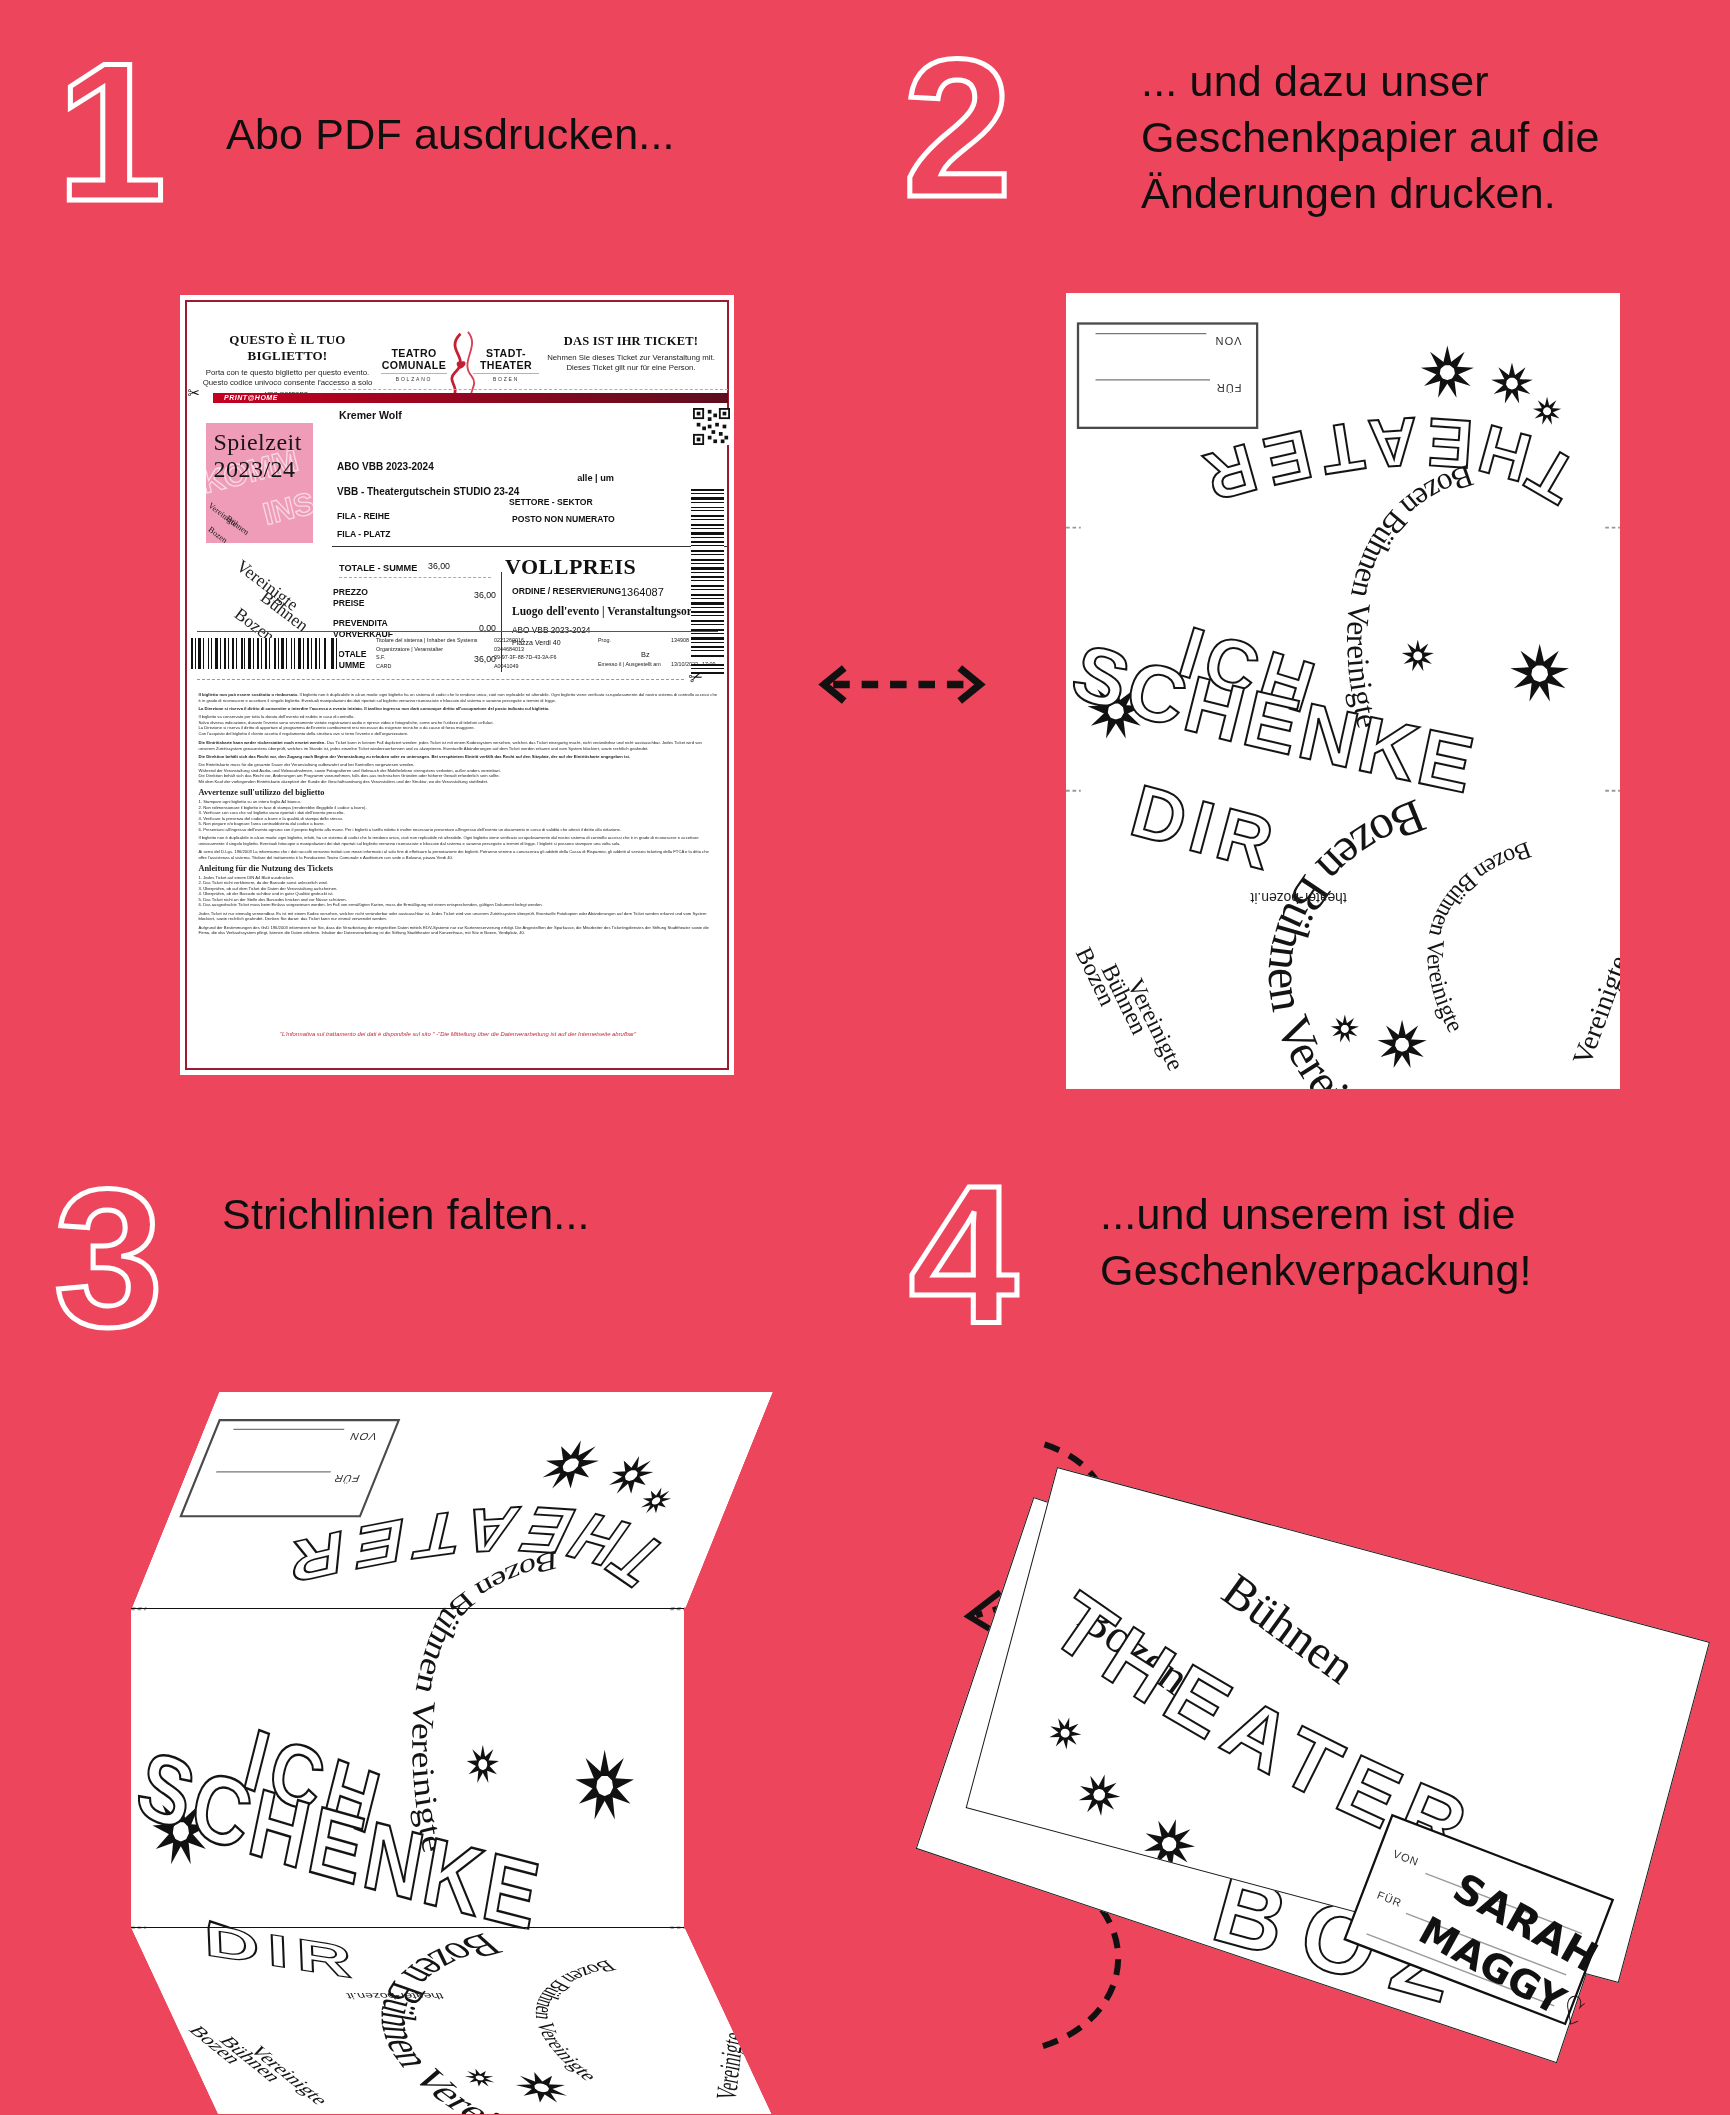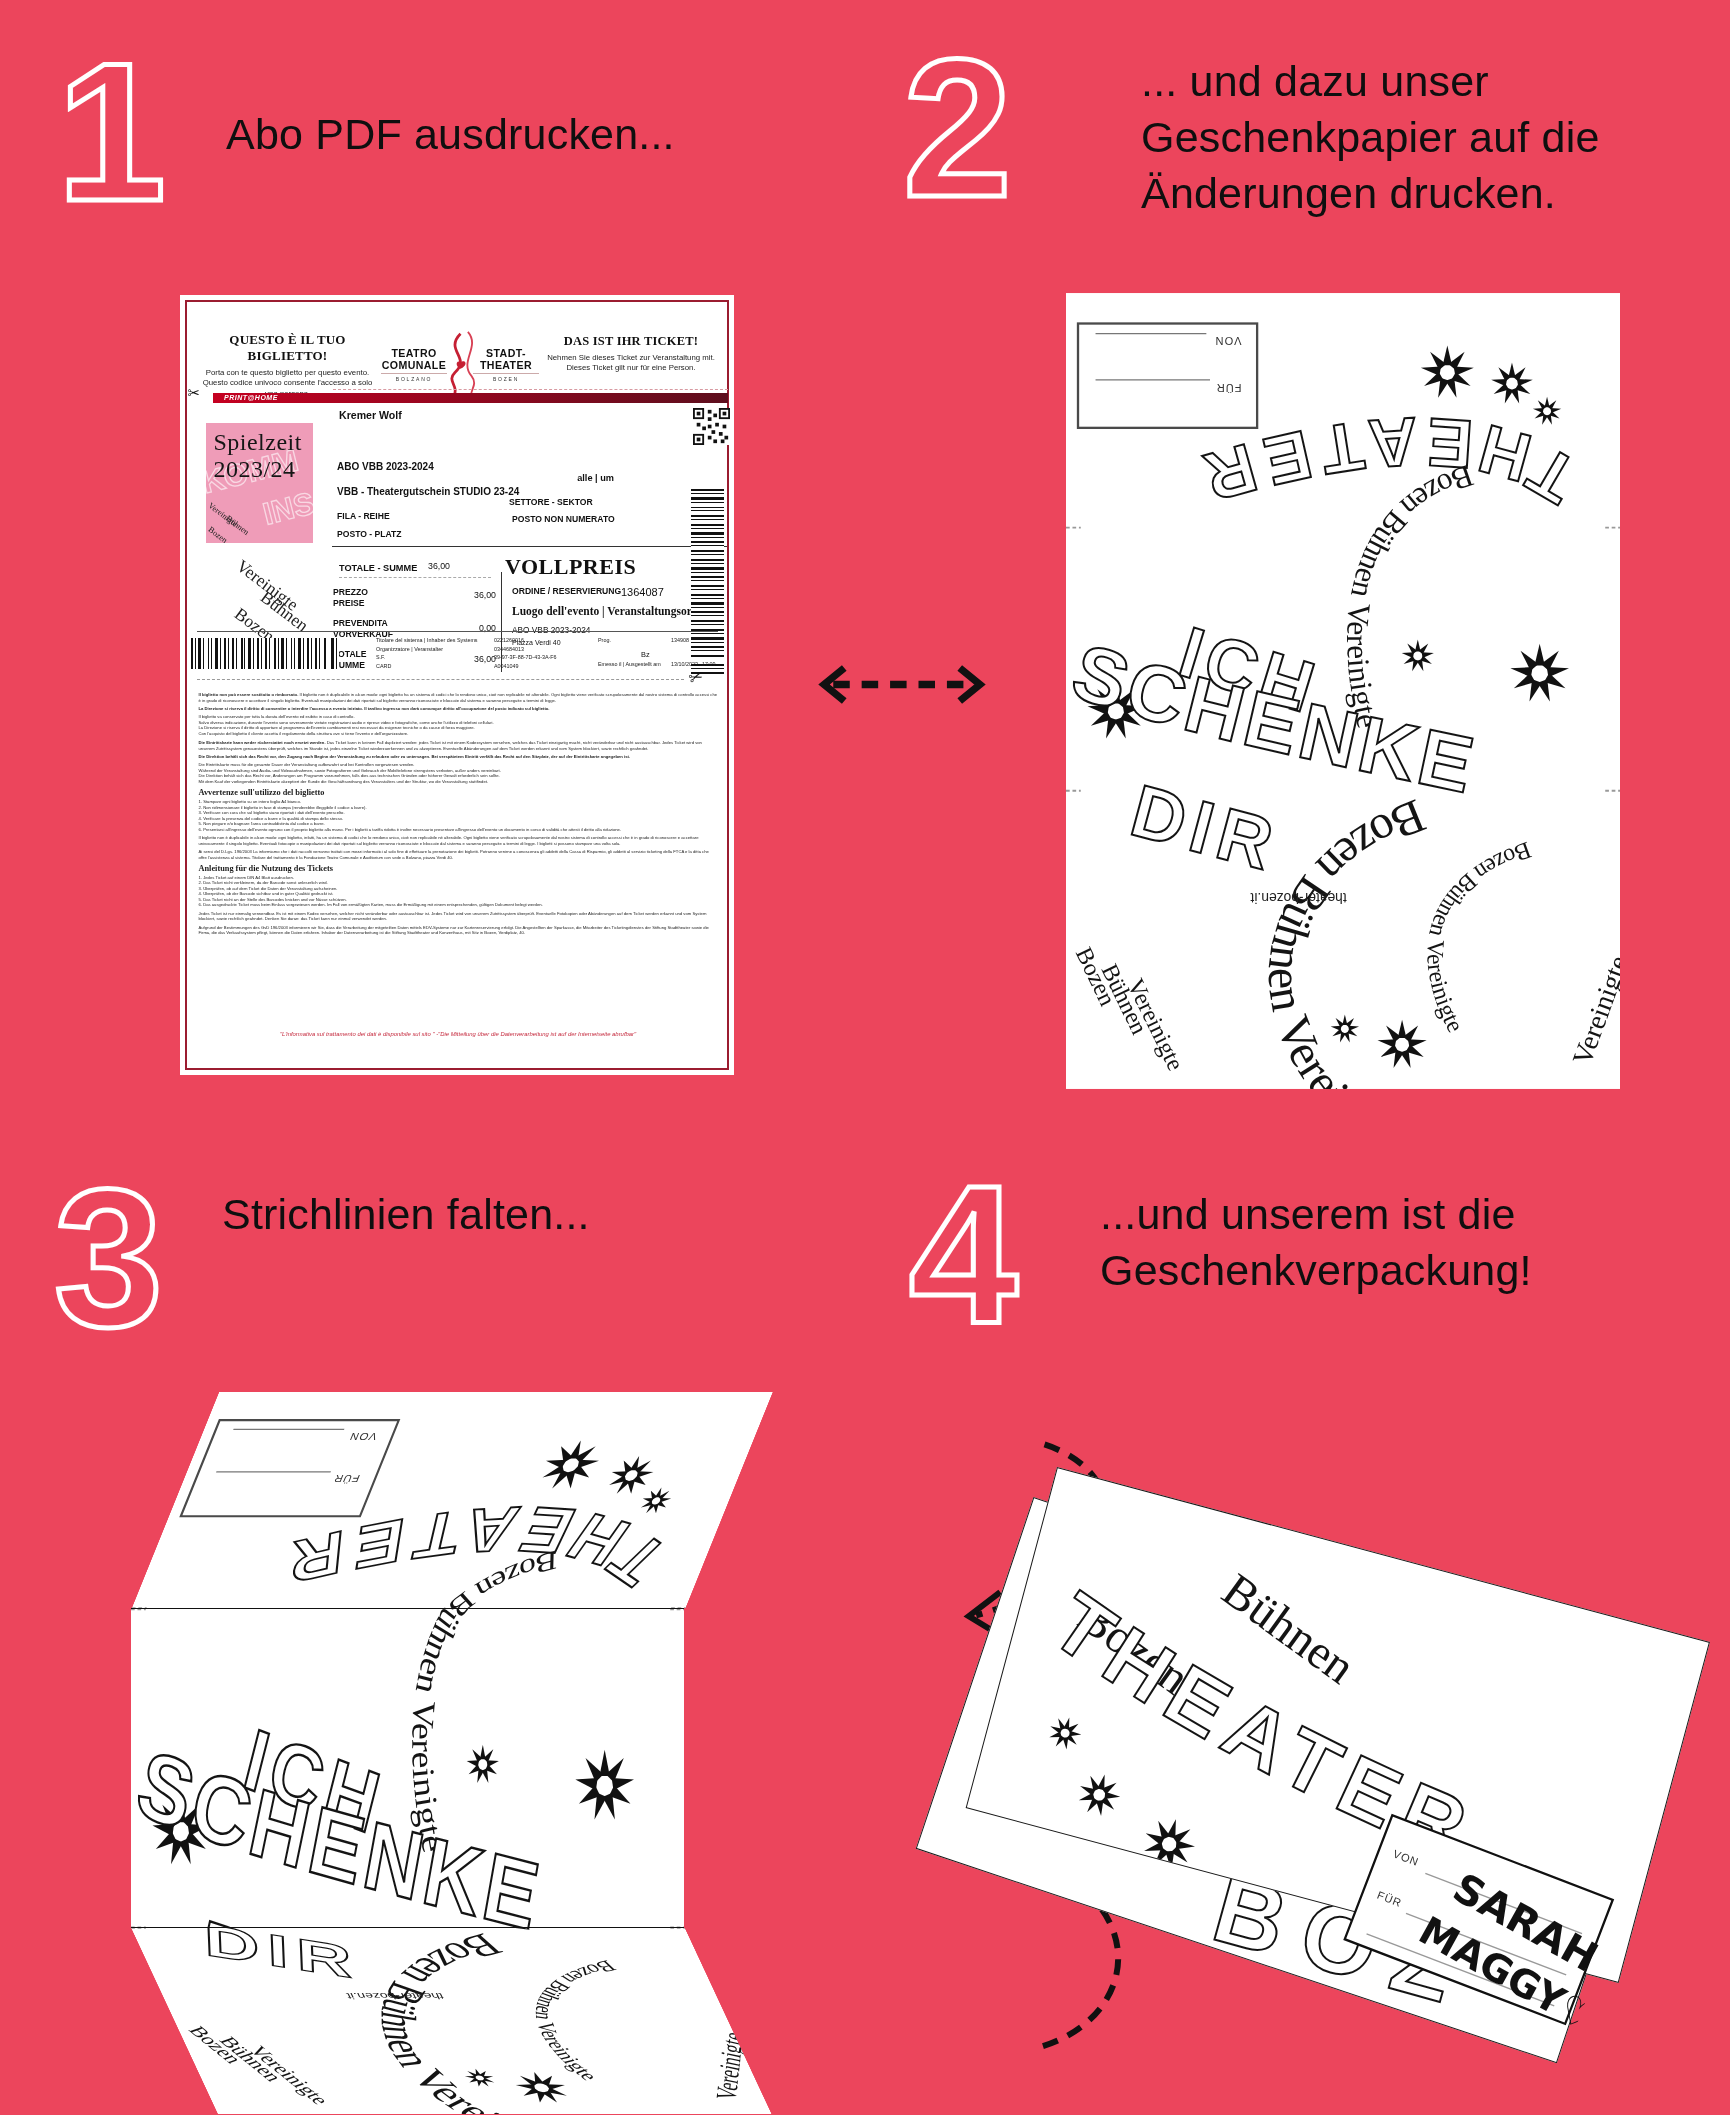--- a/index.html
+++ b/index.html
@@ -183,21 +183,21 @@
       <text class="ringtxt" transform="translate(34 76) rotate(37)">Bozen</text>
     </svg>
 
     <div class="t b" style="left:157px;top:150px;font-size:10px;margin-top:41px;">VBB - Theatergutschein STUDIO 23-24</div>
     <div class="t b" style="left:157px;top:166px;font-size:10px;">ABO VBB 2023-2024</div>
     <div class="t b" style="left:305px;top:178px;width:129px;text-align:right;font-size:9.2px;">alle | um</div>
 
     <div class="t lbl" style="left:329px;top:202px;">SETTORE - SEKTOR</div>
     <div class="t lbl" style="left:332px;top:219px;">POSTO NON NUMERATO</div>
     <div class="t lbl" style="left:157px;top:216px;">FILA - REIHE</div>
-    <div class="t lbl" style="left:157px;top:234px;">POSTO - PLATZ</div>
+    <div class="t lbl" style="left:157px;top:234px;">FILA - PLATZ</div>
 
     <div class="hline" style="left:152px;top:251px;width:395px;"></div>
     <div class="t b ser" style="left:325px;top:259px;font-size:22px;letter-spacing:0.5px;">VOLLPREIS</div>
 
     <div class="t lbl" style="left:159px;top:268px;font-size:9.2px;">TOTALE - SUMME</div>
     <div class="t val" style="left:248px;top:266px;">36,00</div>
     <div class="dline" style="left:159px;top:282px;width:152px;"></div>
 
     <div class="t lbl" style="left:153px;top:292px;"><span>PREZZO</span><br><span>PREISE</span></div>
     <div class="t val" style="left:277px;top:295px;width:39px;text-align:right;">36,00</div>

